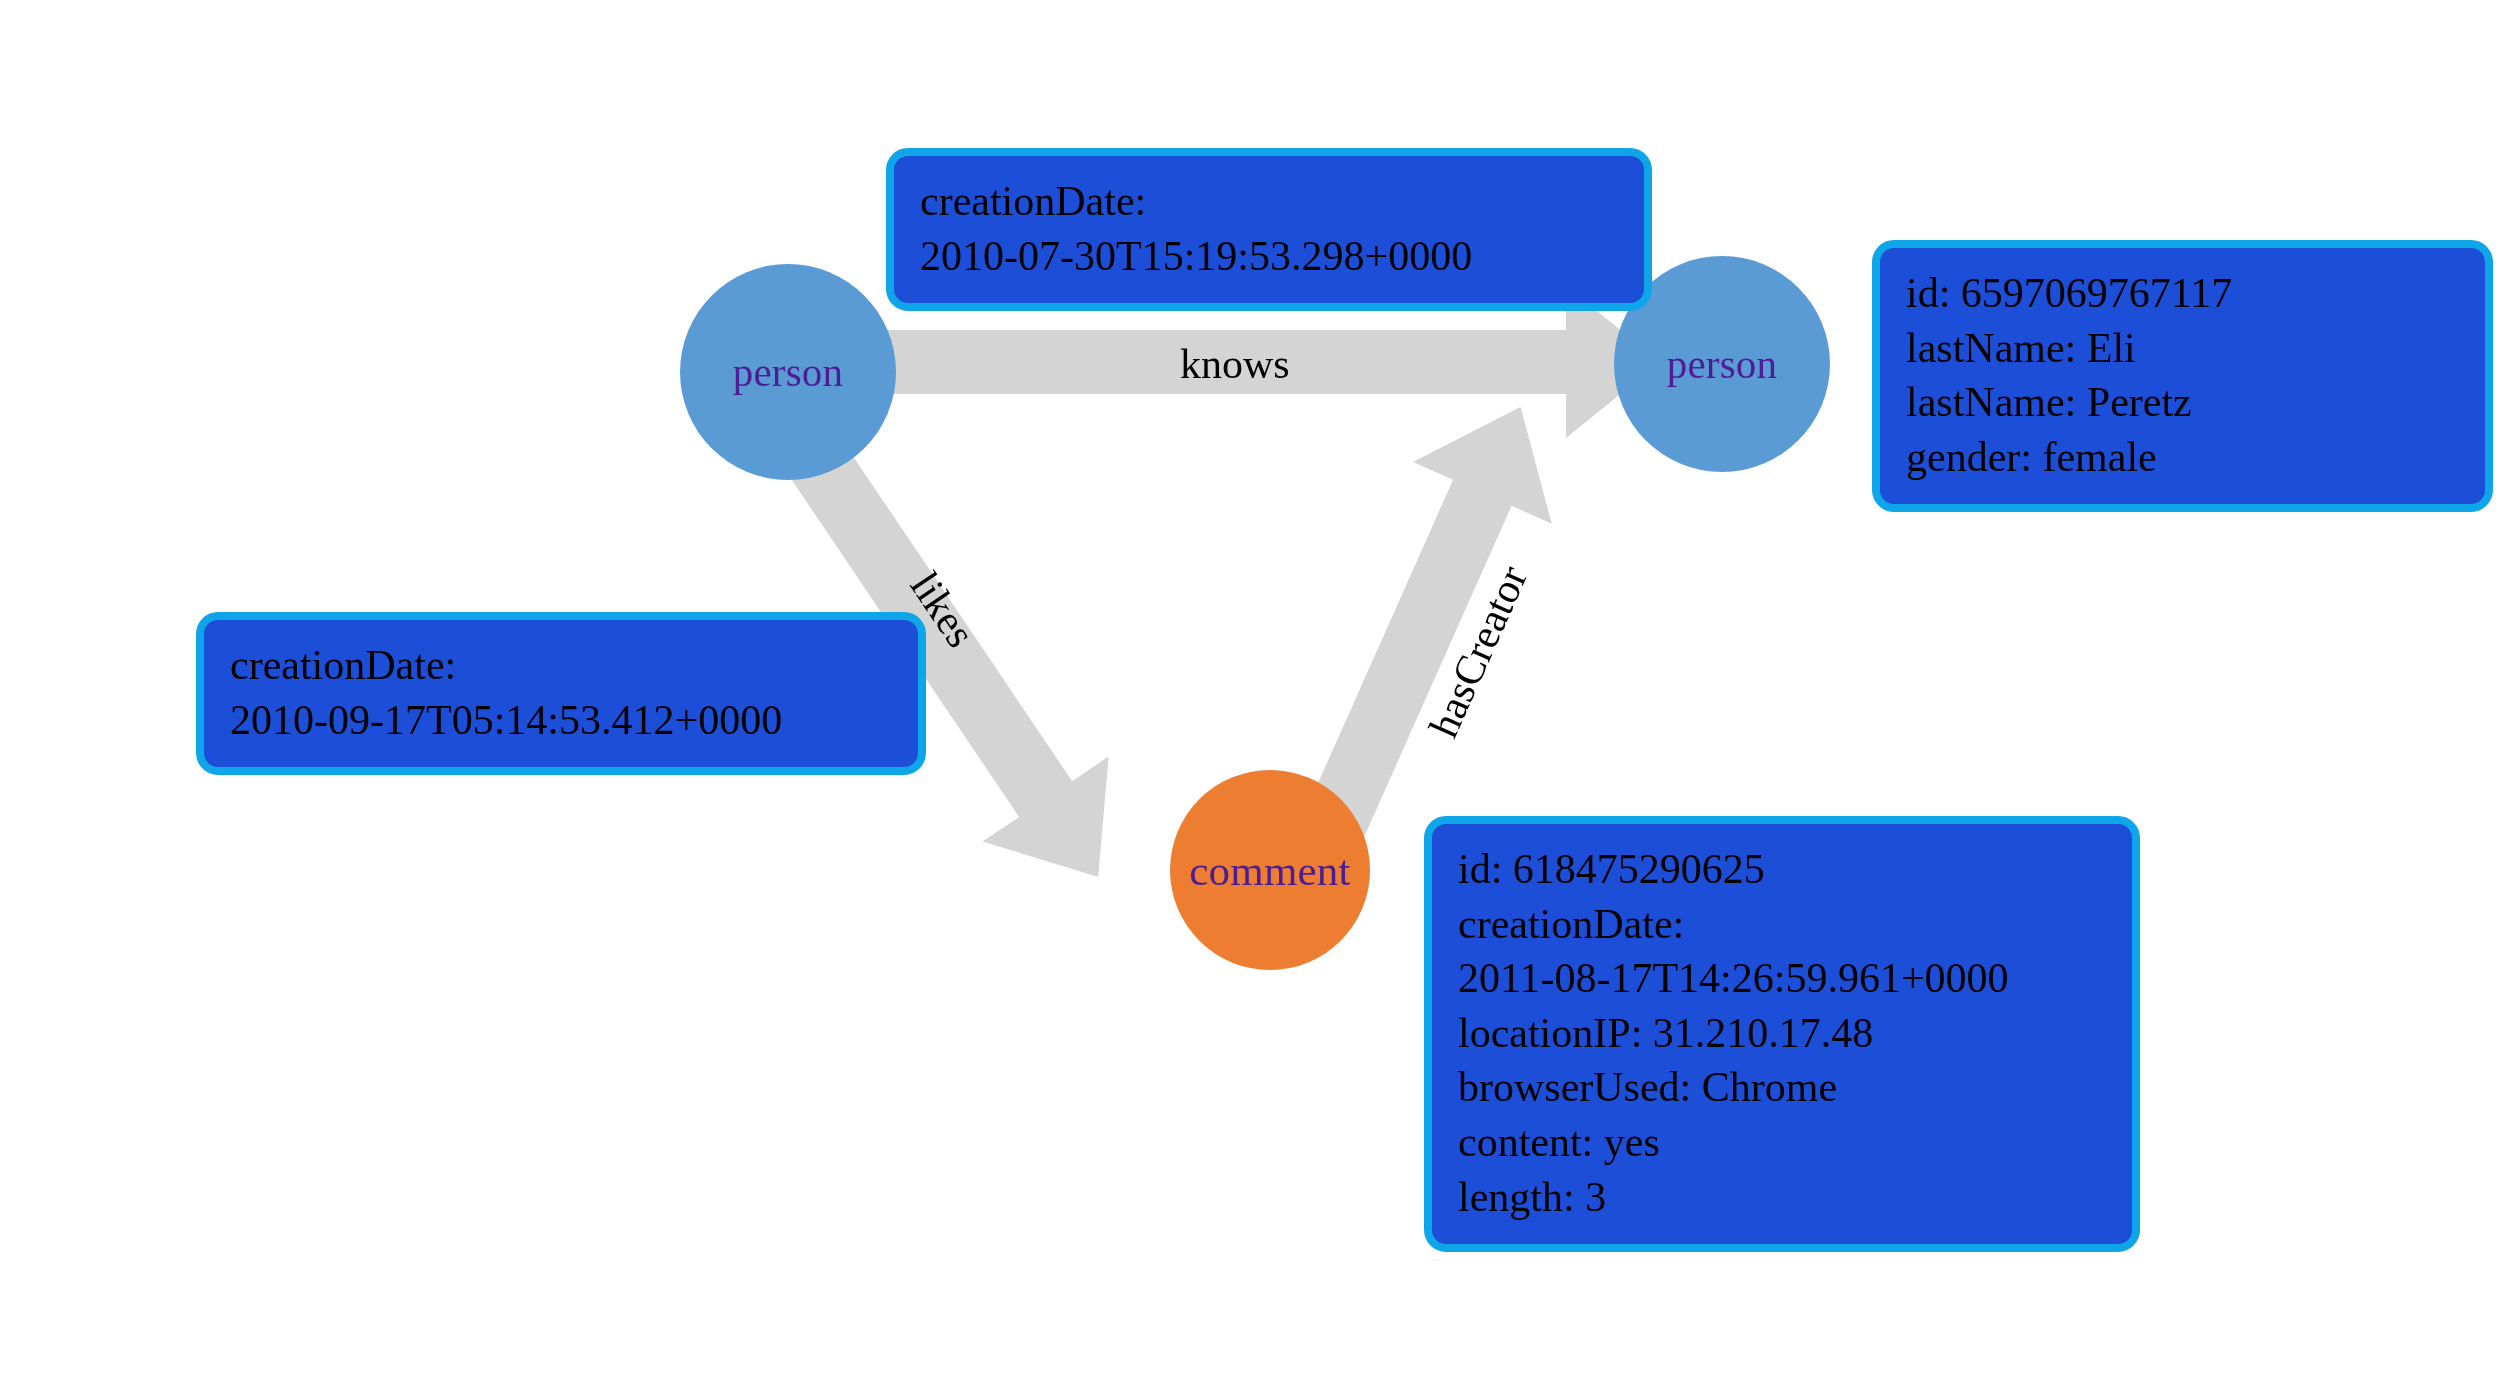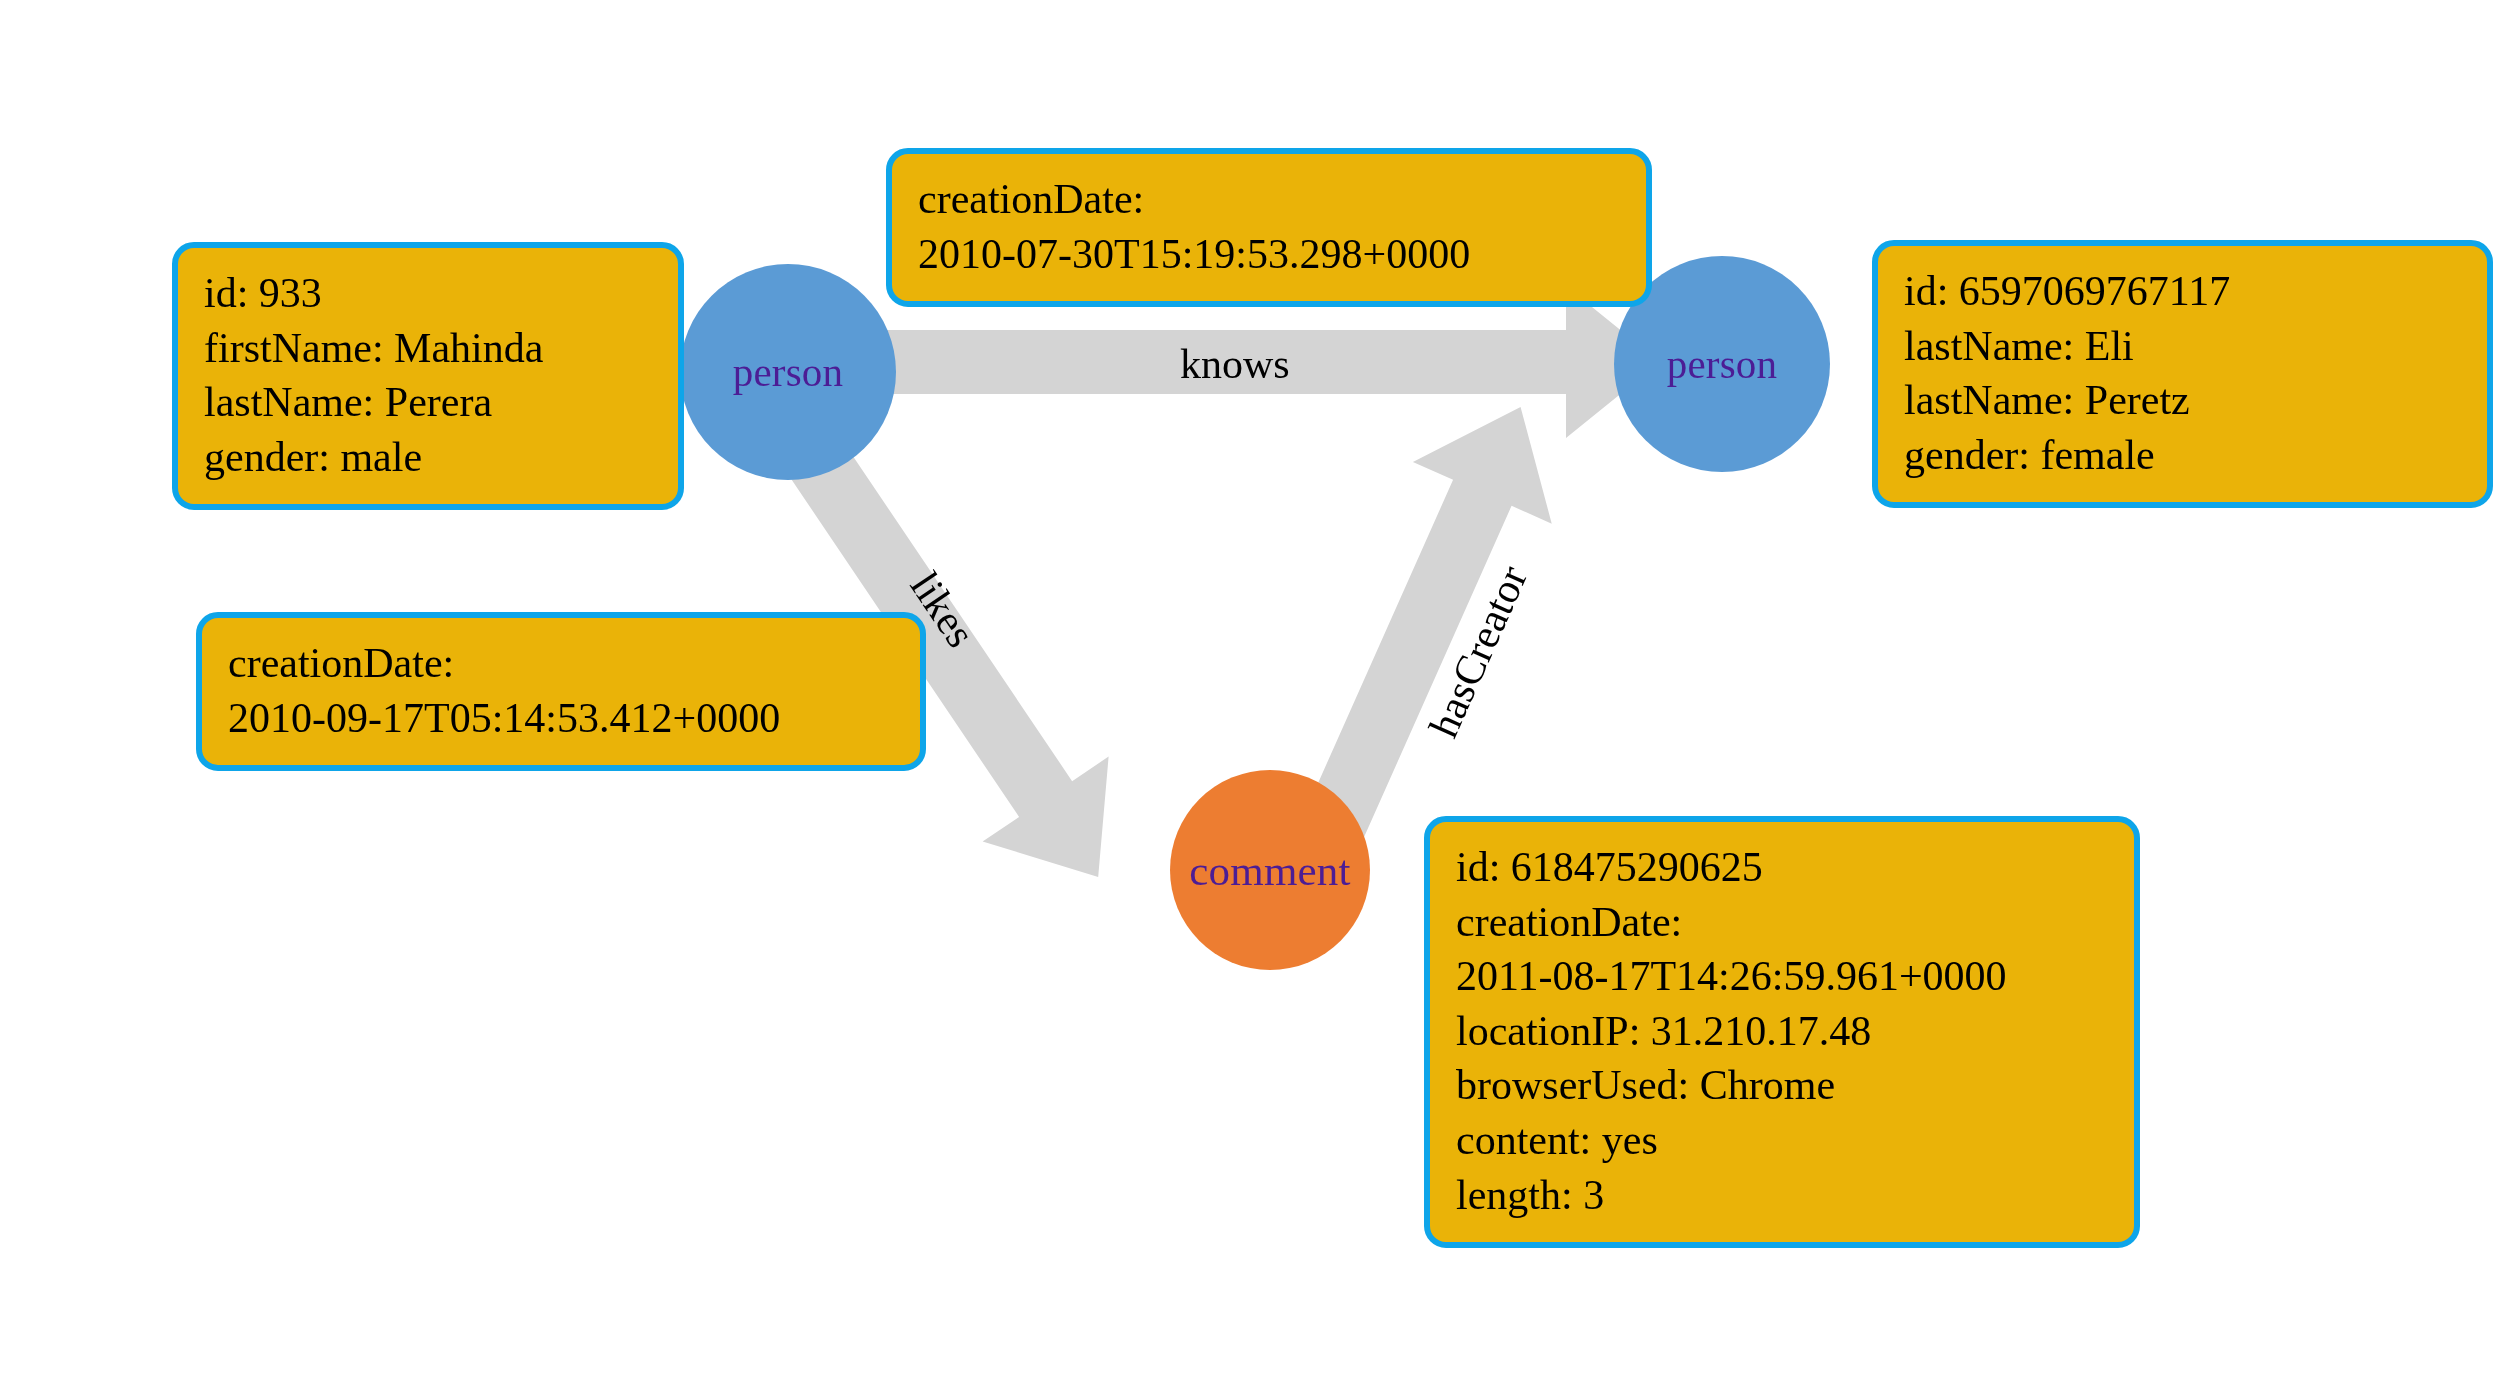--- a/index.html
+++ b/index.html
@@ -59,22 +59,22 @@
     font-size: 43px;
   }
   #node-person-left  { left: 680px;  top: 264px; }
   #node-person-right { left: 1614px; top: 256px; }
   #node-comment      { left: 1170px; top: 770px; }
 
   
   .prop-box {
     position: absolute;
     box-sizing: border-box;
-    background: #eab308;
-    border: 6px solid #0ea5e9;
+    background: #1d4ed8;
+    border: 8px solid #0ea5e9;
     border-radius: 22px;
     padding: 18px 26px 20px 26px;
     z-index: 8;
   }
   .prop-box .line {
     font-size: 42px;
     line-height: 1.30;
     white-space: nowrap;
   }
 
@@ -134,26 +134,20 @@
   </div>
 
   <div class="node comment" id="node-comment">
     <span>comment</span>
   </div>
 
   <div class="edge-label" id="label-knows">knows</div>
   <div class="edge-label" id="label-likes">likes</div>
   <div class="edge-label" id="label-hasCreator">hasCreator</div>
 
-  <div class="prop-box" id="box-person-left">
-    <div class="line">id: 933</div>
-    <div class="line">firstName: Mahinda</div>
-    <div class="line">lastName: Perera</div>
-    <div class="line">gender: male</div>
-  </div>
 
   <div class="prop-box" id="box-person-right">
     <div class="line">id: 6597069767117</div>
     <div class="line">lastName: Eli</div>
     <div class="line">lastName: Peretz</div>
     <div class="line">gender: female</div>
   </div>
 
   <div class="prop-box" id="box-knows">
     <div class="line">creationDate:</div>

